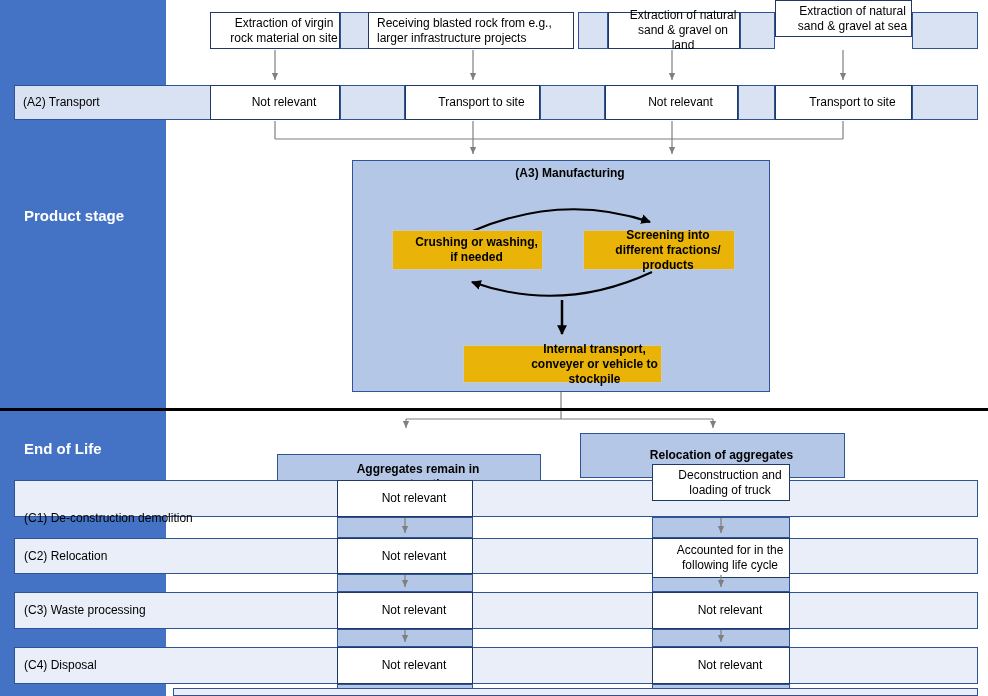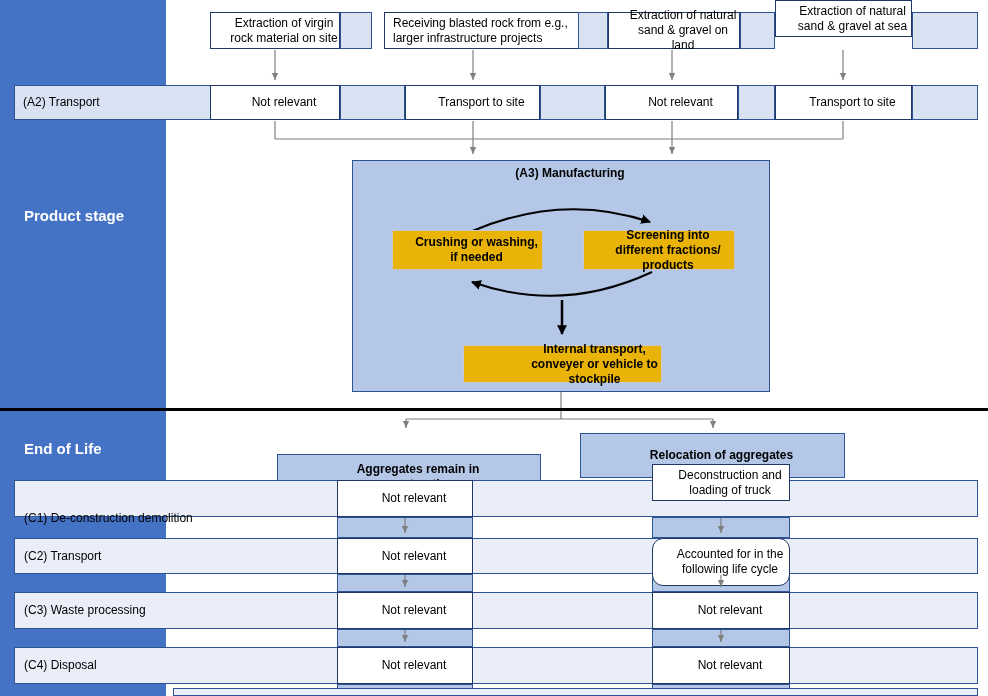--- a/index.html
+++ b/index.html
@@ -25,21 +25,21 @@
 <body>
 
 <div class="canvas">
 
   <div class="sidebar"></div>
 
   <div class="box white" style="left:210px;top:12px;width:130px;height:37px;">
     <span>Extraction of virgin rock material on site</span>
   </div>
   <div class="box lb" style="left:340px;top:12px;width:32px;height:37px;"></div>
-  <div class="box white leftalign" style="left:384px;top:12px;width:206px;height:37px;">
+  <div class="box white leftalign" style="left:368px;top:12px;width:206px;height:37px;">
     <span>Receiving blasted rock from e.g., larger infrastructure projects</span>
   </div>
   <div class="box lb" style="left:578px;top:12px;width:30px;height:37px;"></div>
   <div class="box white" style="left:608px;top:12px;width:132px;height:37px;">
     <span>Extraction of natural sand &amp; gravel on land</span>
   </div>
   <div class="box lb" style="left:740px;top:12px;width:35px;height:37px;"></div>
   <div class="box white" style="left:775px;top:0;width:137px;height:37px;">
     <span>Extraction of natural sand &amp; gravel at sea</span>
   </div>
@@ -99,26 +99,26 @@
     <span style="max-width:170px;margin-top:40px;">(C1) De-construction demolition</span>
   </div>
   <div class="box white" style="left:337px;top:480px;width:136px;height:37px;">
     <span>Not relevant</span>
   </div>
   <div class="box white" style="left:652px;top:464px;width:138px;height:37px;">
     <span>Deconstruction and loading of truck</span>
   </div>
 
   <div class="box band" style="left:14px;top:538px;width:964px;height:36px;">
-    <span style="max-width:170px;">(C2) Transport</span>
+    <span style="max-width:170px;">(C2) Relocation</span>
   </div>
   <div class="box white" style="left:337px;top:538px;width:136px;height:36px;">
     <span>Not relevant</span>
   </div>
-  <div class="box white" style="left:652px;top:538px;width:138px;height:48px;border-radius:11px;">
+  <div class="box white" style="left:652px;top:538px;width:138px;height:40px;">
     <span>Accounted for in the following life cycle</span>
   </div>
 
   <div class="box band" style="left:14px;top:592px;width:964px;height:37px;">
     <span style="max-width:170px;">(C3) Waste processing</span>
   </div>
   <div class="box white" style="left:337px;top:592px;width:136px;height:37px;">
     <span>Not relevant</span>
   </div>
   <div class="box white" style="left:652px;top:592px;width:138px;height:37px;">

